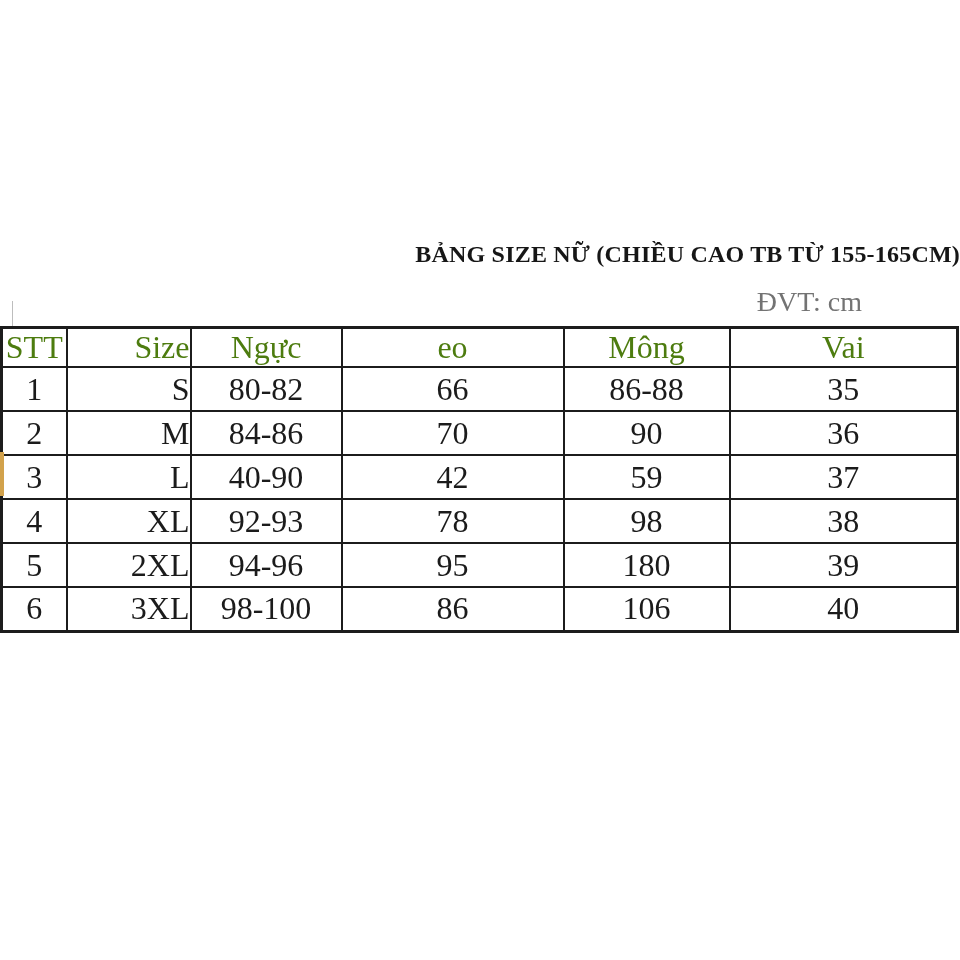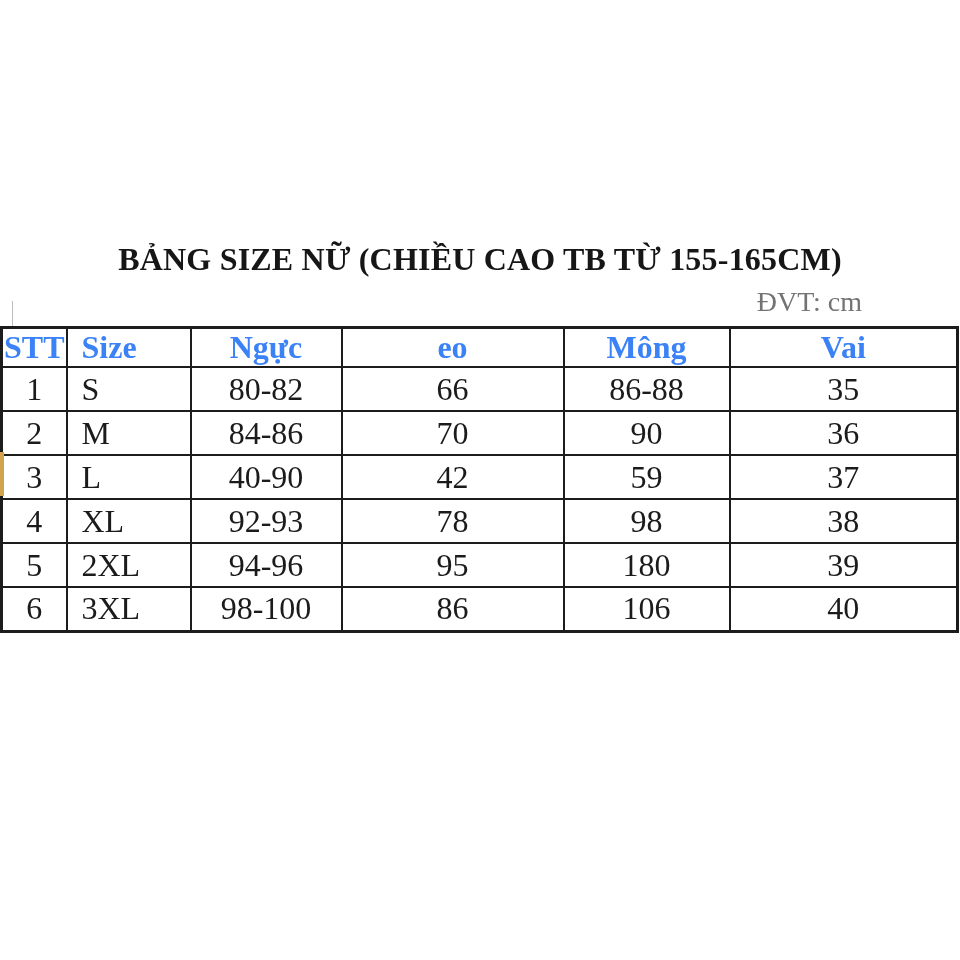--- a/index.html
+++ b/index.html
@@ -11,23 +11,23 @@
     background: #ffffff;
     overflow: hidden;
     font-family: "Liberation Serif", "DejaVu Serif", serif;
     color: #1b1b1b;
   }
   .title {
     position: absolute;
     top: 241px;
     left: 0;
     width: 960px;
-    text-align: center;
+    text-align: right;
     font-weight: bold;
-    font-size: 32px;
+    font-size: 24px;
     letter-spacing: 0.2px;
     color: #161616;
     white-space: nowrap;
   }
   .unit {
     position: absolute;
     top: 286px;
     right: 98px;
     font-size: 28px;
     color: #737373;
@@ -61,25 +61,25 @@
   .size-table th, .size-table td {
     border: 2px solid #1c1c1c;
     font-size: 32px;
     text-align: center;
     vertical-align: middle;
     overflow: hidden;
     white-space: nowrap;
   }
   .size-table thead tr { height: 37px; }
   .size-table tbody tr { height: 44px; }
-  .size-table th { font-weight: bold; color: #3b82f6; }
+  .size-table th { font-weight: normal; color: #4d7c0f; }
   .size-table td { font-weight: normal; color: #1b1b1b; }
   .size-table th.col-size, .size-table td.col-size {
-    text-align: left;
-    padding-left: 14px;
+    text-align: right;
+    padding-left: 1px;
   }
   .size-table th.col-stt { padding: 0; }
   col.c-stt  { width: 65px; }
   col.c-size { width: 124px; }
   col.c-nguc { width: 151px; }
   col.c-eo   { width: 222px; }
   col.c-mong { width: 166px; }
   col.c-vai  { width: 228px; }
 </style>
 </head>

